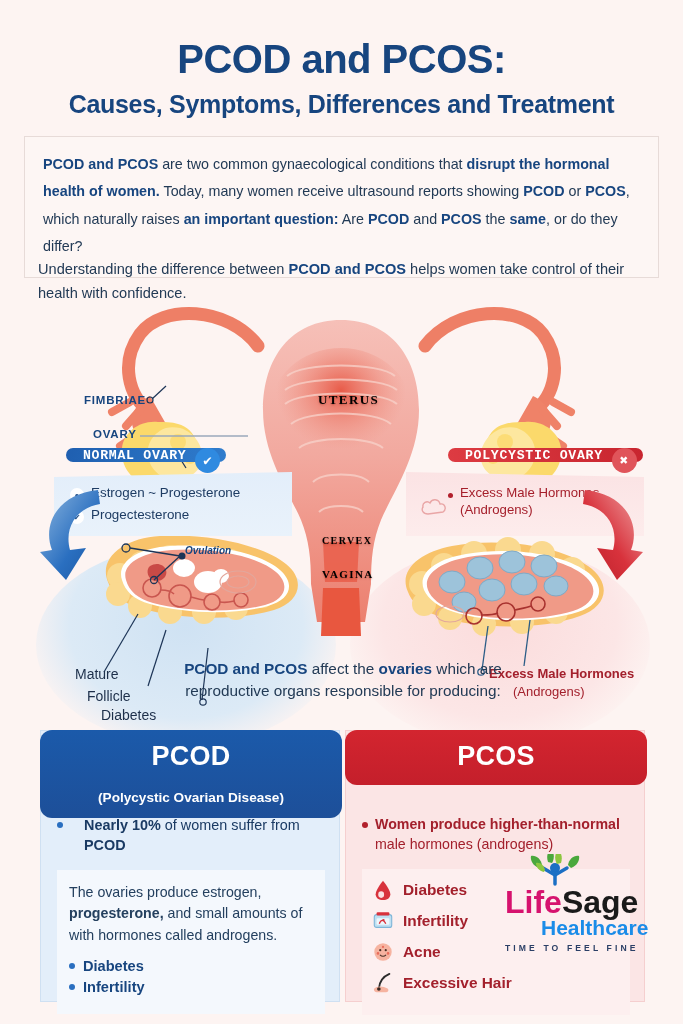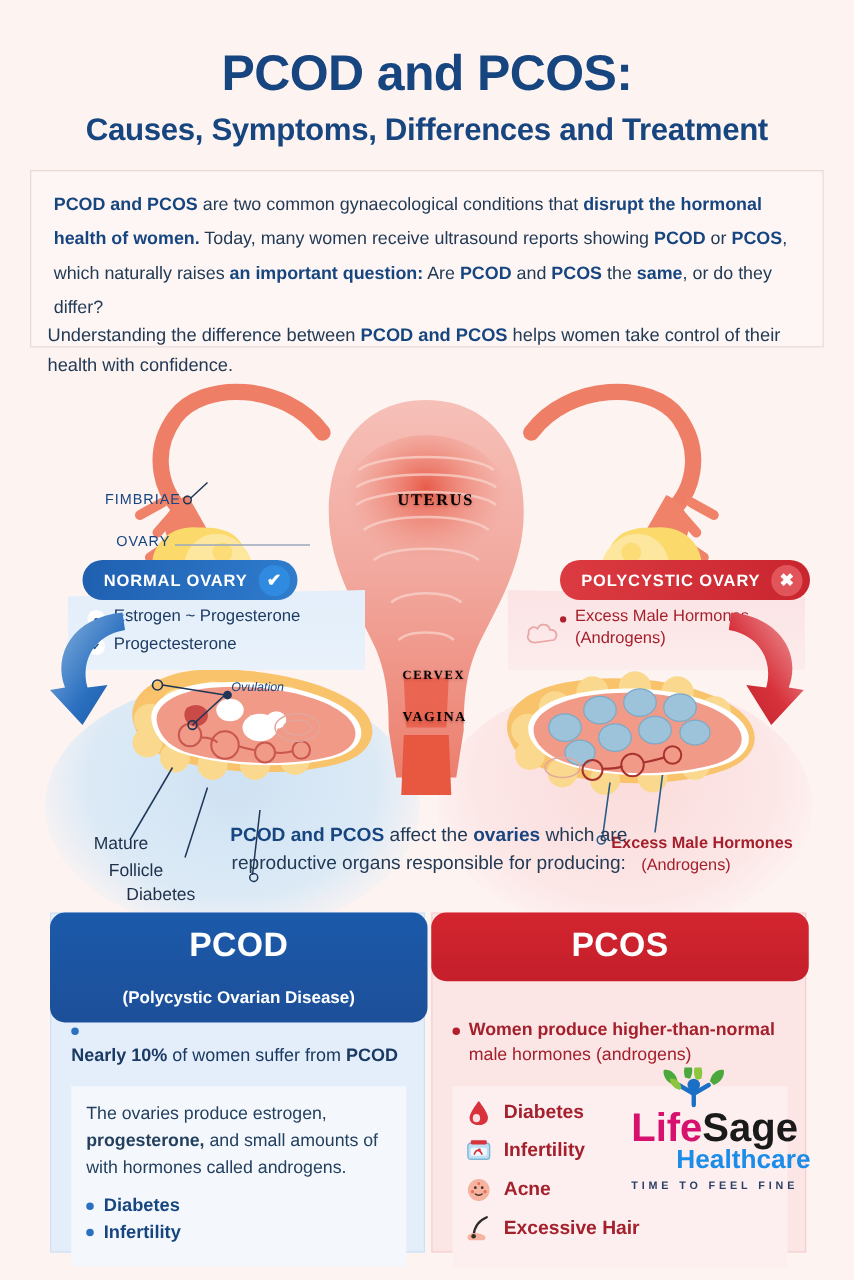--- a/index.html
+++ b/index.html
@@ -57,24 +57,25 @@
   .uterus { position: absolute; left: 241px; top: 6px; width: 200px; height: 330px; }
 
   .labelU {
     position: absolute; color: #000000; font-weight: 700;
     font-family: "Liberation Serif", serif; letter-spacing: 1.4px;
     text-shadow: 0 1px 2px rgba(150,50,40,.5);
   }
 
   
   .side-badge {
-    position: absolute; display: flex; align-items: center;
-    height: 32px; border-radius: 16px; padding: 0 6px 0 17px;
+    position: absolute; display: flex; align-items: flex-start;
+    height: 14px; border-radius: 16px; padding: 0 6px 0 17px;
     color: #fff; font-size: 13.2px; font-weight: 700; letter-spacing: .7px;
     z-index: 6;
+    font-family: Liberation Mono, monospace;
   }
   .badge-normal { left: 66px; top: 148px; background: linear-gradient(100deg,#1f5fb0,#2f7ccd); }
   .badge-poly   { left: 448px; top: 148px; background: linear-gradient(260deg,#c8252f,#dd3b42); }
   .badge-mark {
     width: 25px; height: 25px; border-radius: 50%;
     display: flex; align-items: center; justify-content: center;
     font-size: 14px; margin-left: 9px; color: #fff;
   }
   .mark-check { background: #2f8ae0; }
   .mark-x { background: #e0545a; }
@@ -104,21 +105,21 @@
   .panel-poly .ptext { color: #a51f2b; font-size: 13.2px; line-height: 1.25; }
 
   
   .arrow-blue, .arrow-red { position: absolute; z-index: 7; }
 
   
   .ovary { position: absolute; }
 
   
   .lbl {
-    position: absolute; font-weight: 400; color: #17457f; z-index: 8;
+    position: absolute; font-weight: 700; color: #17457f; z-index: 8;
   }
   .lbl-small { font-size: 11.5px; letter-spacing: .8px; }
   .lbl-it { font-style: italic; font-size: 10px; }
   .lbl-blk { font-size: 14px; font-weight: 400; color: #1d2f4a; }
   .lbl-red { font-size: 13px; color: #a3202c; font-weight: 700; }
 
   .center-text {
     position: absolute; left: 178px; top: 358px; width: 330px;
     text-align: center; color: #223a55; font-size: 15.3px; line-height: 1.46; z-index: 9;
   }
@@ -133,21 +134,21 @@
     position: absolute; left: -1px; top: -1px; width: 302px; padding: 11px 8px 13px;
     text-align: center; color: #fff; border-radius: 12px;
   }
   .head-blue { background: linear-gradient(180deg,#1b5aaa,#1d4f99); }
   .head-red  { background: linear-gradient(180deg,#d3252f,#c41f2b); }
   .card-head .h1 { font-size: 27px; font-weight: 700; letter-spacing: .3px; }
   .card-head .h2 { font-size: 13.6px; font-weight: 700; margin-top: 18px; }
 
   .card-body { position: absolute; top: 84px; left: 0; width: 300px; padding: 0 16px; }
 
-  .blue-lead { display: flex; gap: 7px; color: #1a3a63; font-size: 14.4px; line-height: 1.42; flex-direction: column; }
+  .blue-lead { display: flex; gap: 21px; color: #1a3a63; font-size: 14.4px; line-height: 1.42; }
   .blue-lead .d { width: 6px; height: 6px; border-radius: 50%; background: #2a6fc0; margin-top: 7px; flex: none; }
   .blue-lead b { font-weight: 700; }
 
   .inner-white {
     margin-top: 14px; background: #f4f8fd; padding: 12px 12px 14px;
   }
   .inner-white p { color: #24405f; font-size: 14.2px; line-height: 1.5; }
   .inner-white p b { font-weight: 700; }
   .mini-list { margin-top: 12px; }
   .mini-list .li { display: flex; gap: 8px; align-items: center; color: #17457f;

